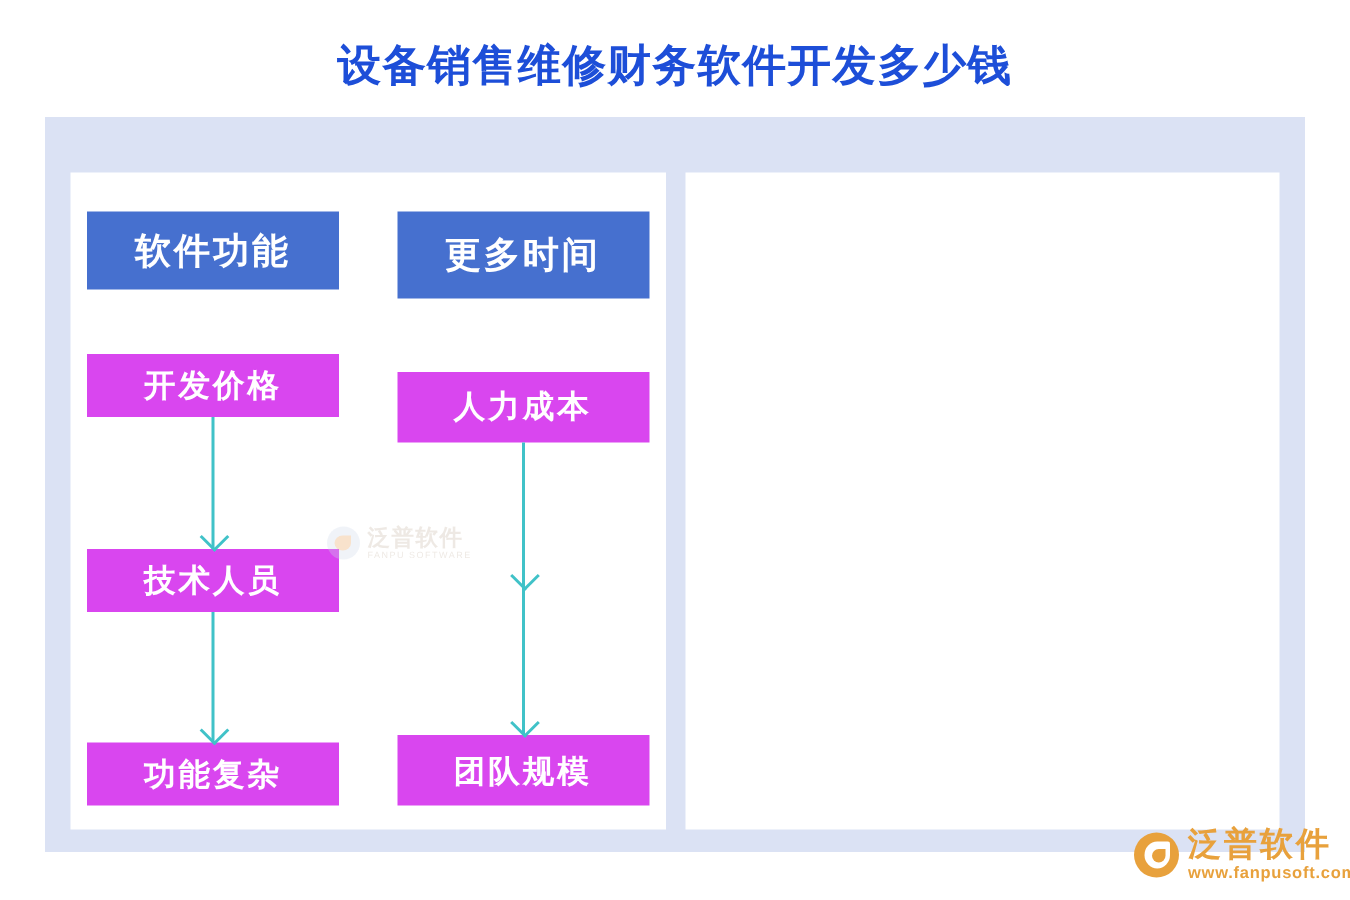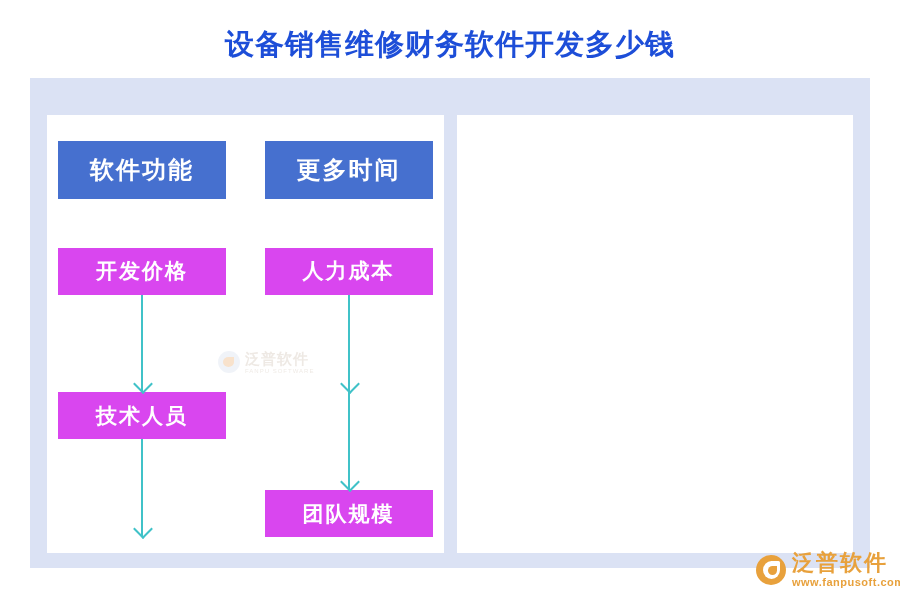--- a/index.html
+++ b/index.html
@@ -250,20 +250,21 @@
         <div class="node node-step">开发价格</div>
         <div class="connector connector-tall">
           <div class="stem"></div>
           <div class="head"></div>
         </div>
         <div class="node node-step">技术人员</div>
         <div class="connector connector-tall">
           <div class="stem"></div>
           <div class="head"></div>
         </div>
+        <div class="node node-step">功能复杂</div>
       </div>
 
       <div class="column">
         <div class="node node-head">更多时间</div>
         <div class="gap-plain"></div>
         <div class="node node-step">人力成本</div>
         <div class="connector connector-tall">
           <div class="stem"></div>
           <div class="head"></div>
         </div>

